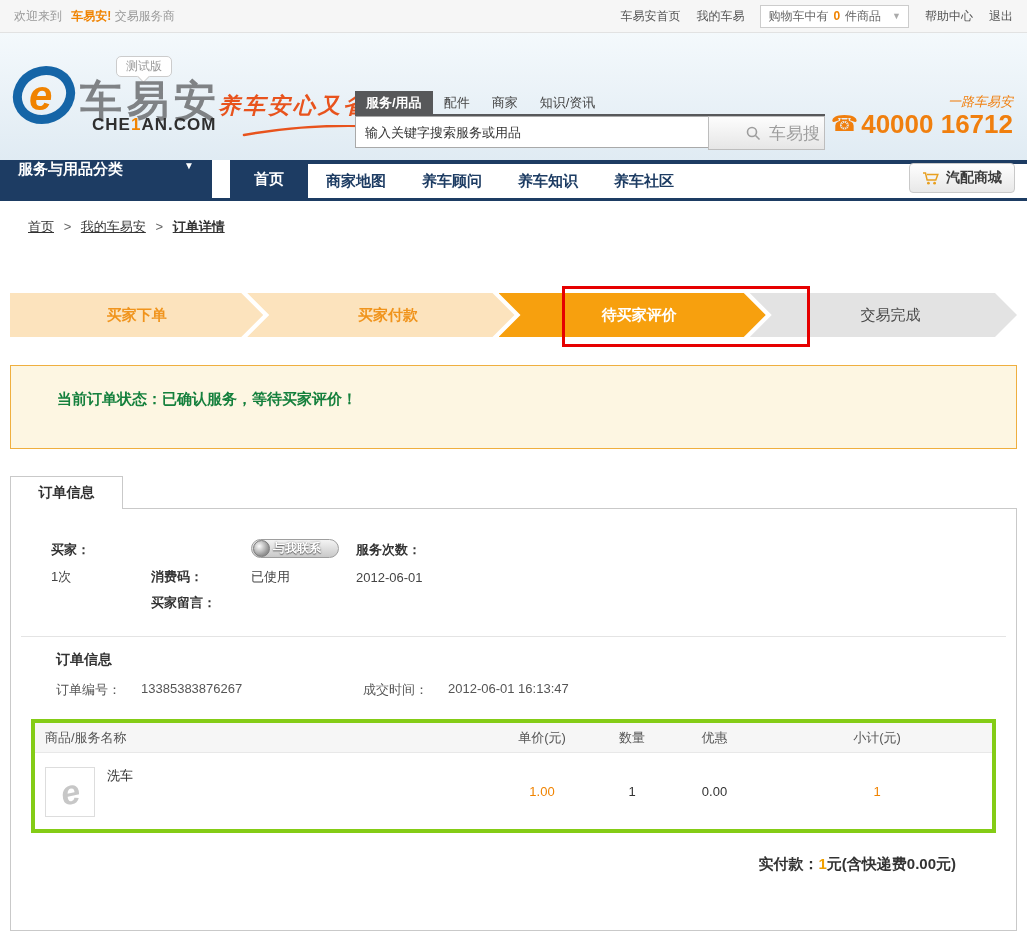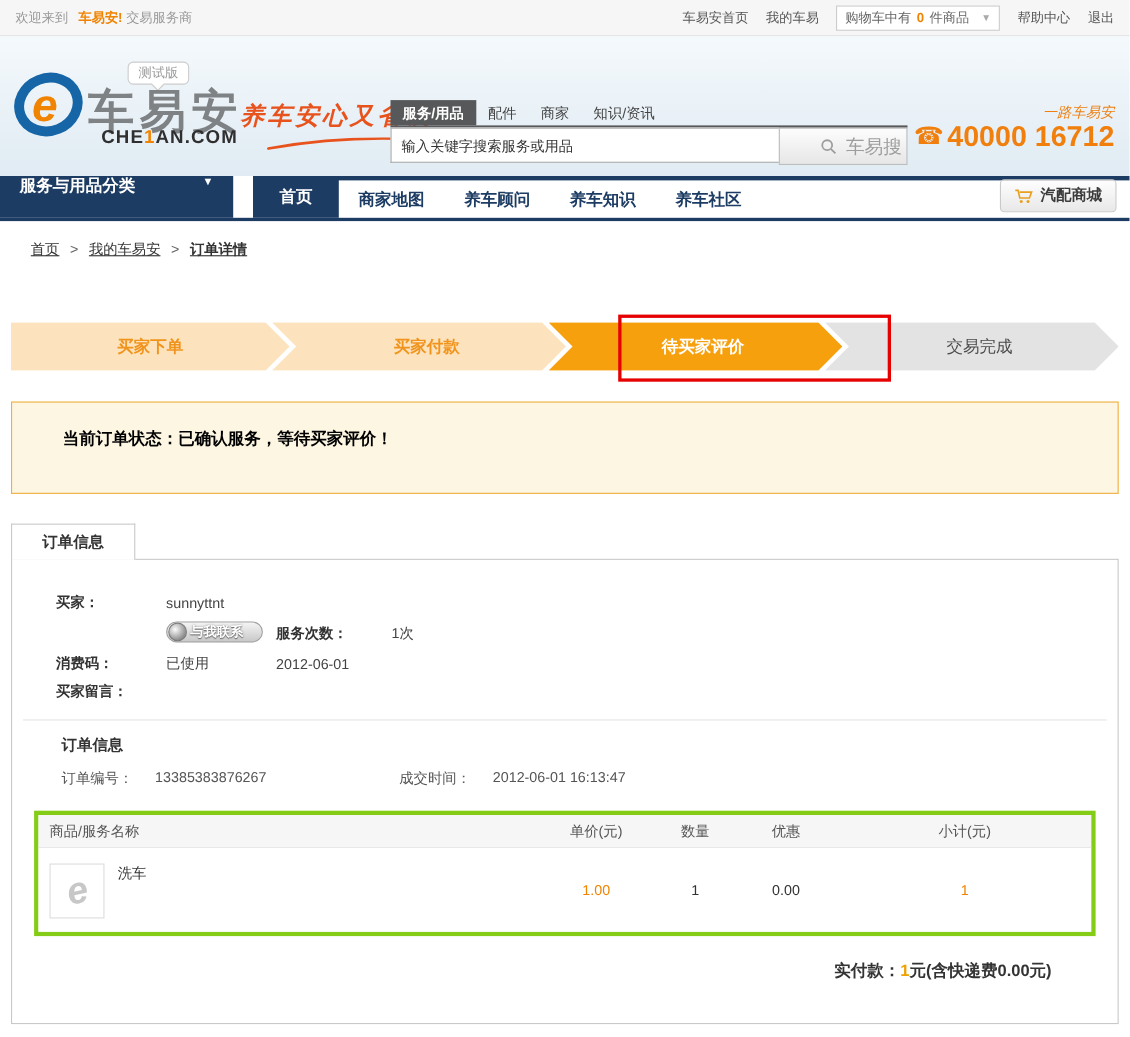--- a/index.html
+++ b/index.html
@@ -124,21 +124,21 @@
   .step.future { background:#e3e3e3; color:#4a4a4a; font-weight:normal; }
 
   .annotation-box {
     position:absolute; left:562px; top:286px; width:248px; height:61px;
     border:3px solid #e60000; pointer-events:none; z-index:5;
   }
 
   
   .status-box {
     margin:15px 10px 0; height:84px; background:#fdf6e2; border:1px solid #efaf3f;
-    padding:24px 0 0 46px; font-size:15px; font-weight:bold; color:#000000;
+    padding:24px 0 0 46px; font-size:15px; font-weight:bold; color:#15803d;
   }
 
   
   .order-section { margin:27px 10px 0; position:relative; }
   .order-tab {
     width:113px; height:33px; border:1px solid #c9c9c9; border-bottom:none;
     background:#fff; display:flex; align-items:center; justify-content:center;
     font-size:14px; font-weight:bold; color:#333; position:relative; z-index:2;
   }
   .order-box { border:1px solid #c9c9c9; margin-top:-1px; height:423px; background:#fff; padding-top:30px; }
@@ -297,21 +297,20 @@
 <div class="status-box">
   <span>当前订单状态：已确认服务，等待买家评价！</span>
 </div>
 
 <div class="order-section">
   <div class="order-tab">订单信息</div>
   <div class="order-box">
 
     <div class="buyer-grid">
       <div class="lbl">买家：</div>
-      <div class="val" style="grid-column:2 / 5;">sunnyttnt</div>
 
       <div></div>
       <div>
         <button class="contact-btn">
           <span class="contact-icon"></span>
           <span>与我联系</span>
         </button>
       </div>
       <div class="lbl">服务次数：</div>
       <div class="val">1次</div>

